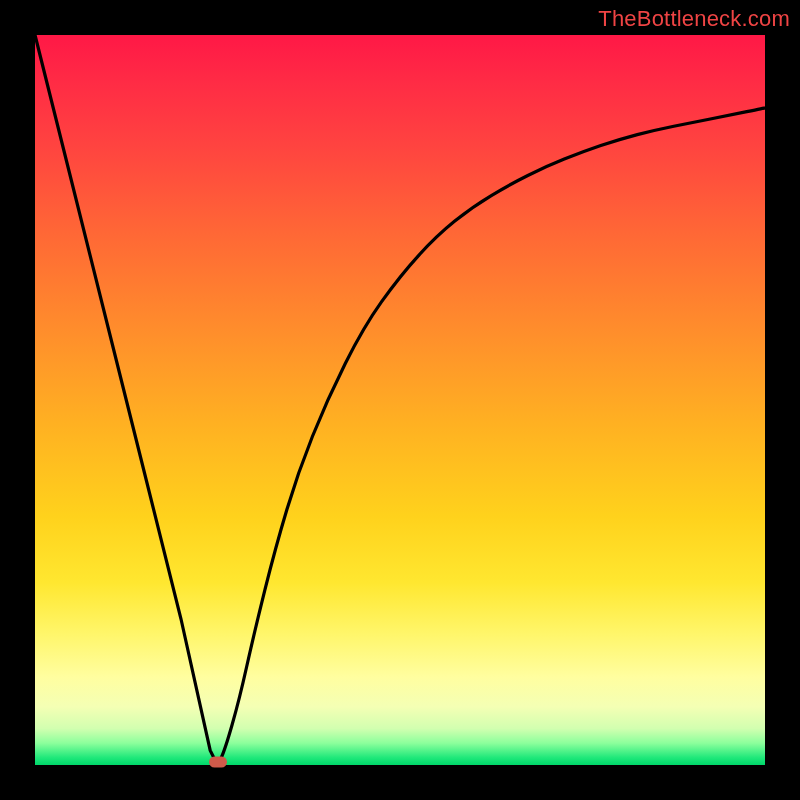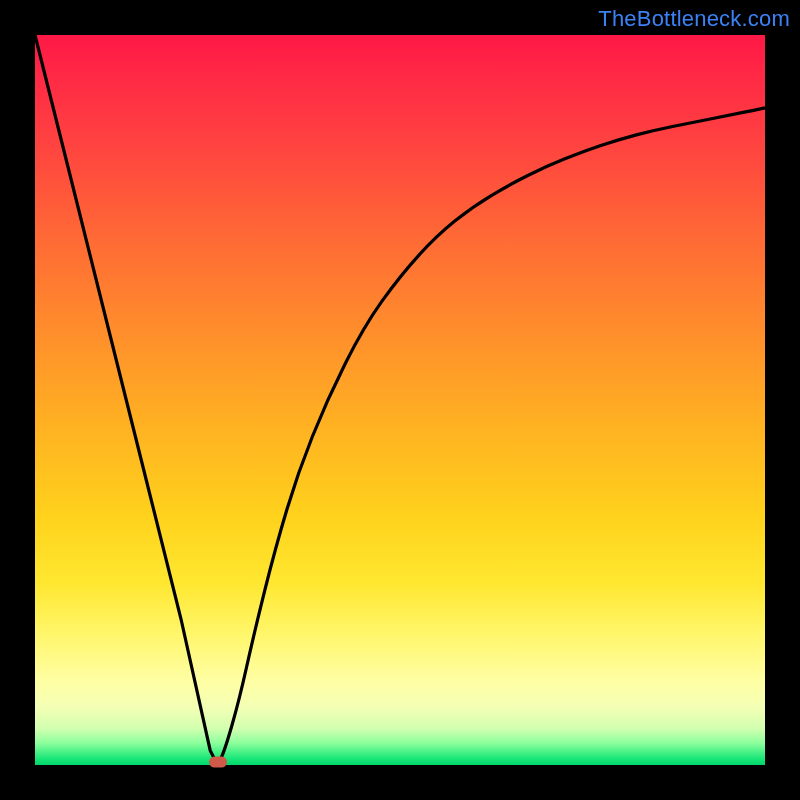--- a/index.html
+++ b/index.html
@@ -42,21 +42,21 @@
       #d2ffb0 95%,
       #8cff9c 97%,
       #1fe87a 99%,
       #00d76a 100%
     );
   }
   .watermark {
     position: absolute;
     top: 6px;
     right: 10px;
-    color: #3b82f6;
+    color: #ef4444;
     font-size: 22px;
     letter-spacing: 0.2px;
     user-select: none;
   }
   svg.curve {
     position: absolute;
     left: 0;
     top: 0;
     width: 730px;
     height: 730px;

